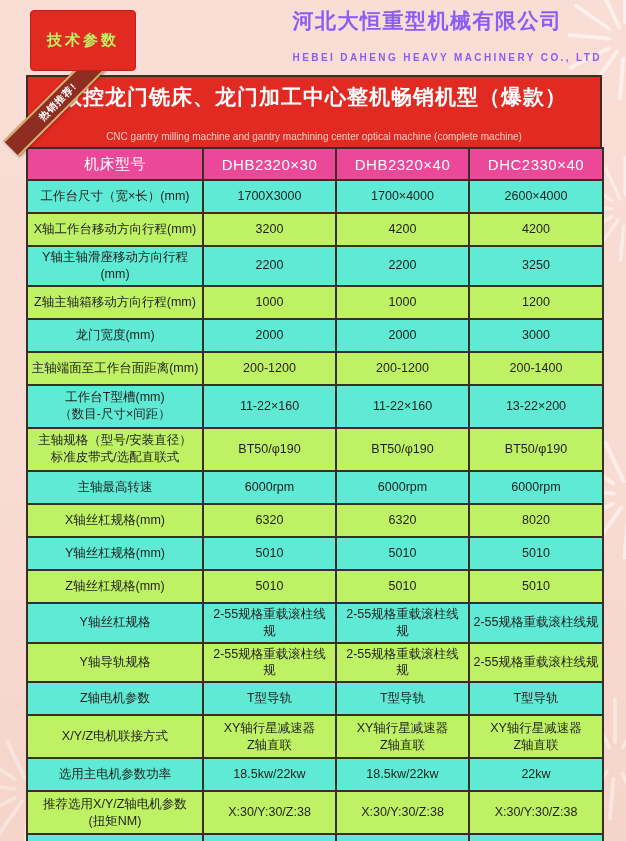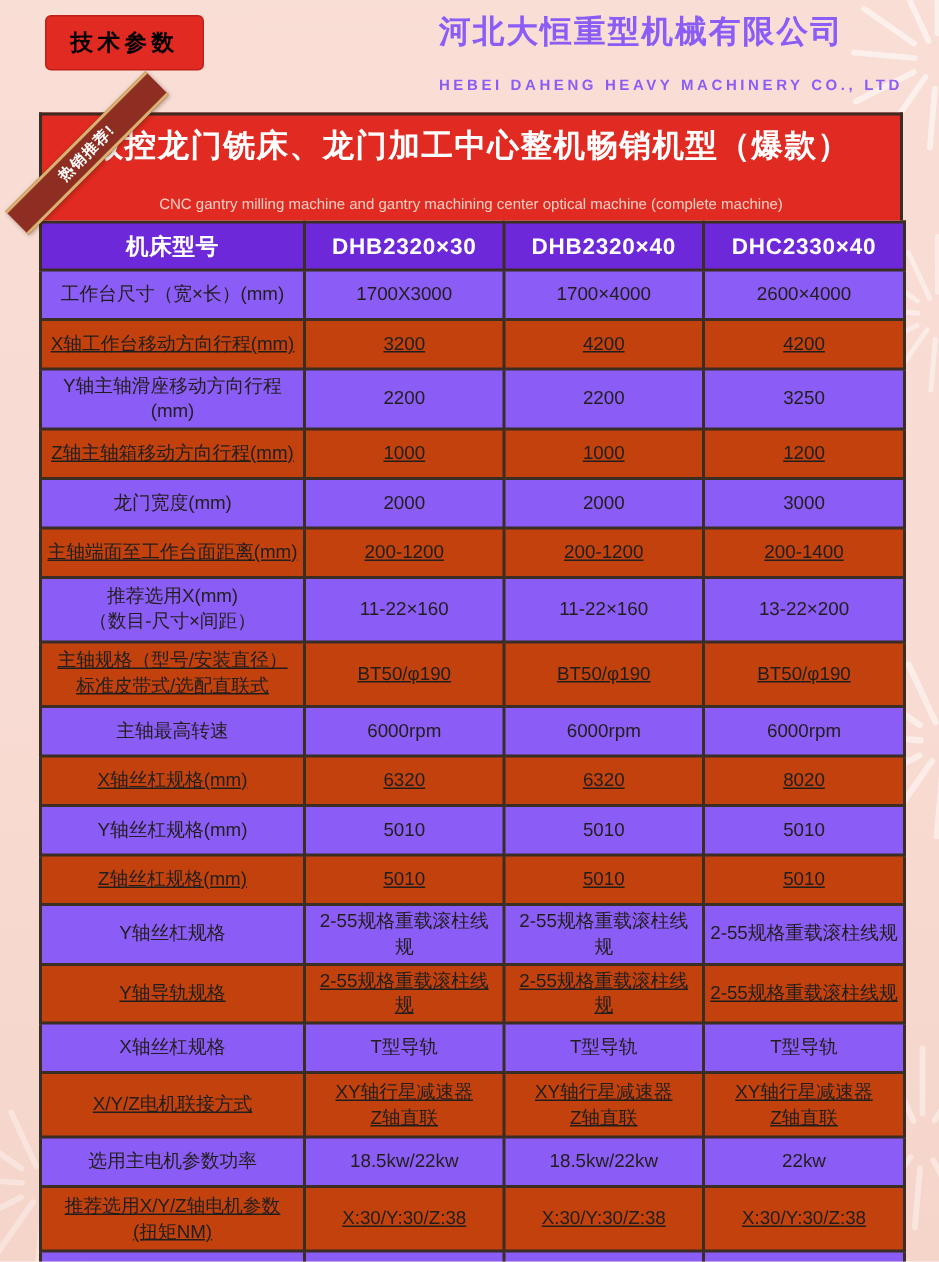--- a/index.html
+++ b/index.html
@@ -6,22 +6,22 @@
   body{
     width:626px;height:841px;position:relative;overflow:hidden;
     background:linear-gradient(180deg,#f9ded6 0%,#f8dbd2 55%,#f5d5ca 100%);
     font-family:"Liberation Sans","DejaVu Sans",sans-serif;
   }
   .burst{position:absolute;z-index:0;pointer-events:none;}
 
   
   .badge{
     position:absolute;left:30px;top:10px;z-index:2;
-    background:#e02a22;color:#000000;font-weight:bold;font-size:15px;
-    letter-spacing:3px;padding:8px 16px;border-radius:4px;
+    background:#e02a22;color:#bef264;font-weight:bold;font-size:15px;
+    letter-spacing:3px;padding:20px 16px;border-radius:4px;
     border:1px solid #c01e18;
   }
   .company{position:absolute;right:24px;top:7px;z-index:2;text-align:left;color:#8b5cf6;}
   .company-cn{font-size:21px;font-weight:bold;letter-spacing:1.5px;}
   .company-en{font-size:10px;font-weight:bold;letter-spacing:2.4px;margin-top:17px;}
 
   
   .table-wrap{position:absolute;left:26px;top:75px;width:576px;z-index:1;}
   .banner{
     background:#e02a22;border:2px solid #3a2d24;border-bottom:none;
@@ -33,27 +33,27 @@
     position:absolute;left:-34px;top:16px;width:132px;z-index:6;
     transform:rotate(-45deg);
     background:#8e2d21;color:#ffffff;
     border-top:2px solid #d8b170;border-bottom:2px solid #d8b170;
     font-size:10px;font-weight:bold;text-align:center;letter-spacing:1px;
     padding:2px 0;box-shadow:0 1px 3px rgba(60,20,10,.4);
   }
   table{width:100%;border-collapse:collapse;table-layout:fixed;}
   th,td{border:2px solid #3a2d24;text-align:center;vertical-align:middle;}
   thead th{
-    background:#6d28d9;color:#ffffff;font-size:15px;font-weight:bold;
+    background:#ec4899;color:#ffffff;font-size:15px;font-weight:normal;
     height:28px;letter-spacing:.5px;
   }
   tbody td{font-size:12.5px;color:#211f1e;white-space:pre-line;line-height:1.35;padding:2px 3px;}
   tbody td.lbl{font-size:12.5px;}
-  tr.light td{background:#8b5cf6;}
-  tr.dark td{background:#c2410c;text-decoration:underline;}
+  tr.light td{background:#5eead4;}
+  tr.dark td{background:#bef264;}
   tr.single td{height:27px;}
   tr.double td{height:37px;}
 </style>
 </head>
 <body>
 
 <svg width="0" height="0" style="position:absolute">
   <defs>
     <g id="burst" stroke="#ffffff" stroke-width="3" stroke-linecap="round">
       <line x1="0" y1="-14" x2="0" y2="-48" transform="rotate(0)"></line>
@@ -150,21 +150,21 @@
           <td>2000</td>
           <td>3000</td>
         </tr>
         <tr class="dark single">
           <td class="lbl">主轴端面至工作台面距离(mm)</td>
           <td>200-1200</td>
           <td>200-1200</td>
           <td>200-1400</td>
         </tr>
         <tr class="light double">
-          <td class="lbl">推荐选用X(mm)
+          <td class="lbl">工作台T型槽(mm)
 （数目-尺寸×间距）</td>
           <td>11-22×160</td>
           <td>11-22×160</td>
           <td>13-22×200</td>
         </tr>
         <tr class="dark double">
           <td class="lbl">主轴规格（型号/安装直径）
 标准皮带式/选配直联式</td>
           <td>BT50/φ190</td>
           <td>BT50/φ190</td>
@@ -200,21 +200,21 @@
           <td>2-55规格重载滚柱线规</td>
           <td>2-55规格重载滚柱线规</td>
         </tr>
         <tr class="dark single">
           <td class="lbl">Y轴导轨规格</td>
           <td>2-55规格重载滚柱线规</td>
           <td>2-55规格重载滚柱线规</td>
           <td>2-55规格重载滚柱线规</td>
         </tr>
         <tr class="light single">
-          <td class="lbl">X轴丝杠规格</td>
+          <td class="lbl">Z轴电机参数</td>
           <td>T型导轨</td>
           <td>T型导轨</td>
           <td>T型导轨</td>
         </tr>
         <tr class="dark double">
           <td class="lbl">X/Y/Z电机联接方式</td>
           <td>XY轴行星减速器
 Z轴直联</td>
           <td>XY轴行星减速器
 Z轴直联</td>

